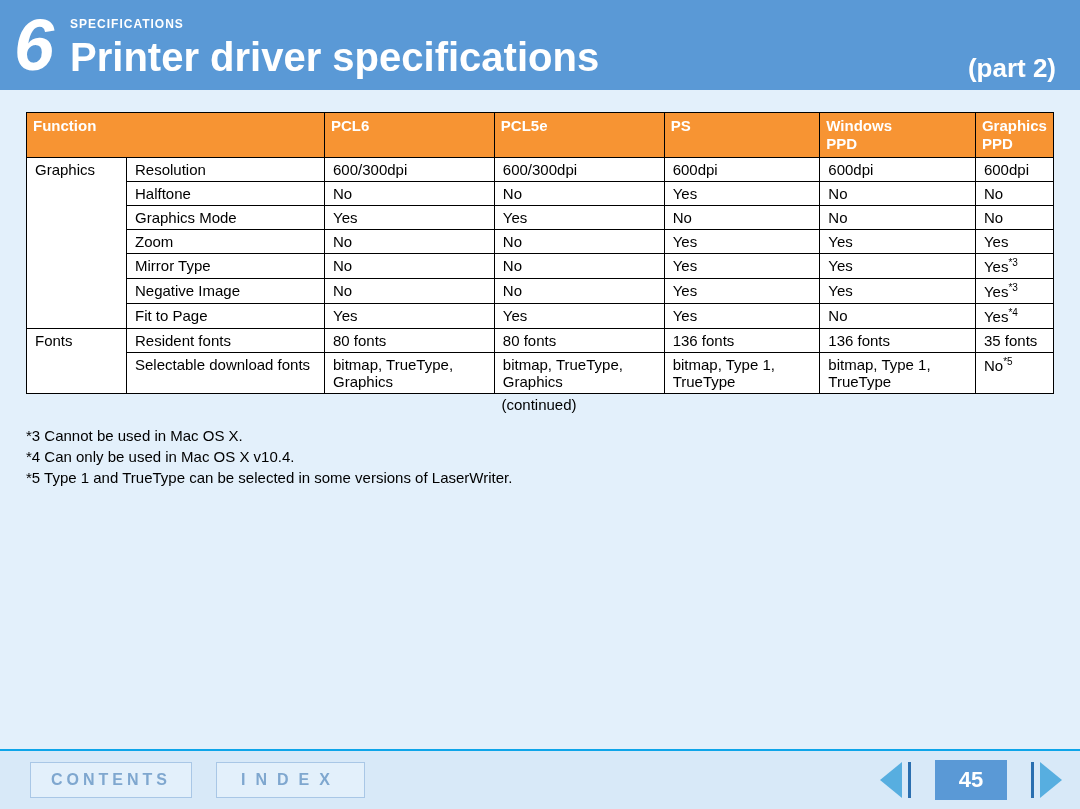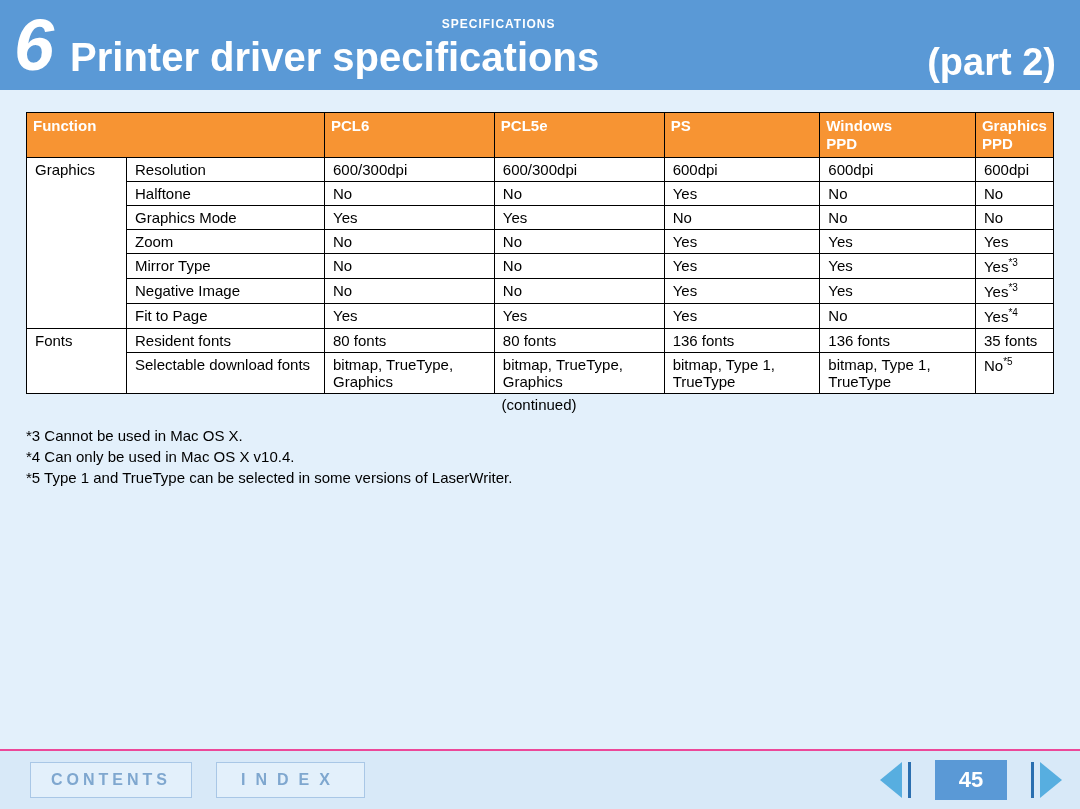--- a/index.html
+++ b/index.html
@@ -3,42 +3,42 @@
 <meta charset="utf-8">
 <style>
   * { box-sizing: border-box; margin: 0; padding: 0; }
   html, body { width: 1080px; height: 809px; font-family: Arial, Helvetica, sans-serif; }
   body { background: #e3f0fb; display: flex; flex-direction: column; }
 
   
   .header { background: #5a99d6; height: 90px; display: flex; align-items: center; padding: 0 24px 0 0; color: #fff; }
   .chapter-num { font-size: 72px; font-style: italic; font-weight: 900; margin: 0 18px 0 14px; line-height: 1; letter-spacing: -2px; }
   .header-titles { flex: 1; display: flex; flex-direction: column; justify-content: center; }
-  .section-label { font-size: 12px; font-weight: 700; letter-spacing: 1px; margin-bottom: 6px; margin-top: 4px; text-align: center; }
+  .section-label { font-size: 12px; font-weight: 700; letter-spacing: 1px; margin-bottom: 6px; margin-top: 4px; }
   .page-title { font-size: 40px; font-weight: 700; line-height: 1; }
-  .part-label { font-size: 38px; font-weight: 700; align-self: flex-end; margin-bottom: 6px; text-align: right; }
+  .part-label { font-size: 26px; font-weight: 700; align-self: flex-end; margin-bottom: 6px; text-align: right; }
 
   
   .content { flex: 1; padding: 22px 26px 0 26px; }
 
   
   table { width: 100%; border-collapse: collapse; background: #fff; }
   th, td { border: 1px solid #000; font-size: 15px; vertical-align: top; }
   th { background: #f79433; color: #fff; font-weight: 700; text-align: left; padding: 4px 6px; line-height: 1.2; }
   th .ppd-sub { display: block; font-weight: 700; }
   td { padding: 3px 8px; }
   td.center { text-align: left; }
   td.group { width: 100px; }
   td.sub { width: 198px; }
   .sup { font-size: 10px; vertical-align: super; }
   .continued { text-align: center; font-size: 15px; margin-top: 2px; padding-right: 2px; }
   .footnotes { margin-top: 12px; font-size: 15px; line-height: 1.4; }
 
   
-  .footer { height: 60px; background: #d8e9f8; border-top: 2px solid #ec4899; display: flex; align-items: center; padding: 0 18px 0 30px; gap: 24px; }
+  .footer { height: 60px; background: #d8e9f8; border-top: 2px solid #0ea5e9; display: flex; align-items: center; padding: 0 18px 0 30px; gap: 24px; }
   .footer-btn { border: 1px solid #a9c7e6; padding: 8px 20px; font-size: 16px; font-weight: 700; color: #7fa7cf; letter-spacing: 4px; background: #e3f0fb; cursor: pointer; }
   .footer-btn.index { letter-spacing: 10px; padding: 8px 24px; }
   .spacer { flex: 1; }
   .page-num-box { background: #5a99d6; color: #fff; font-size: 22px; font-weight: 700; width: 72px; height: 40px; display: flex; align-items: center; justify-content: center; }
   .nav-arrow { width: 0; height: 0; border-top: 18px solid transparent; border-bottom: 18px solid transparent; cursor: pointer; }
   .nav-prev { border-right: 22px solid #57aee0; margin-right: 6px; }
   .nav-next { border-left: 22px solid #57aee0; margin-left: 6px; }
   .nav-wrap { position: relative; display: flex; align-items: center; }
   .nav-wrap::before { content:""; position:absolute; width: 3px; background:#2b6fb0; }
   .prev-wrap .bar { width:3px; height:36px; background:#2b6fb0; }

